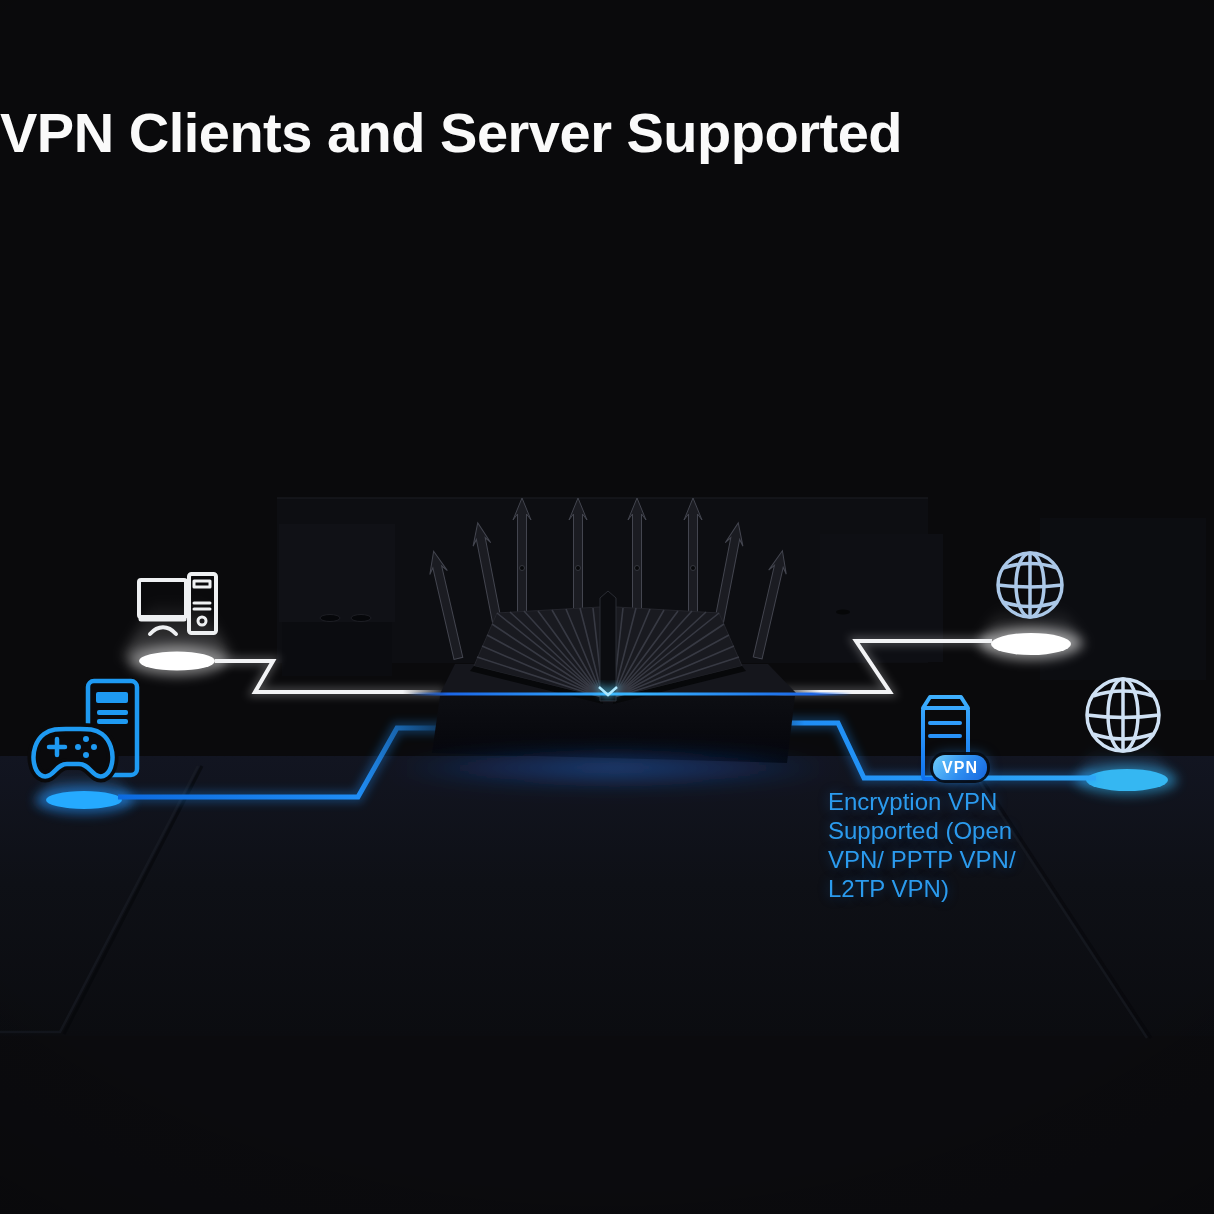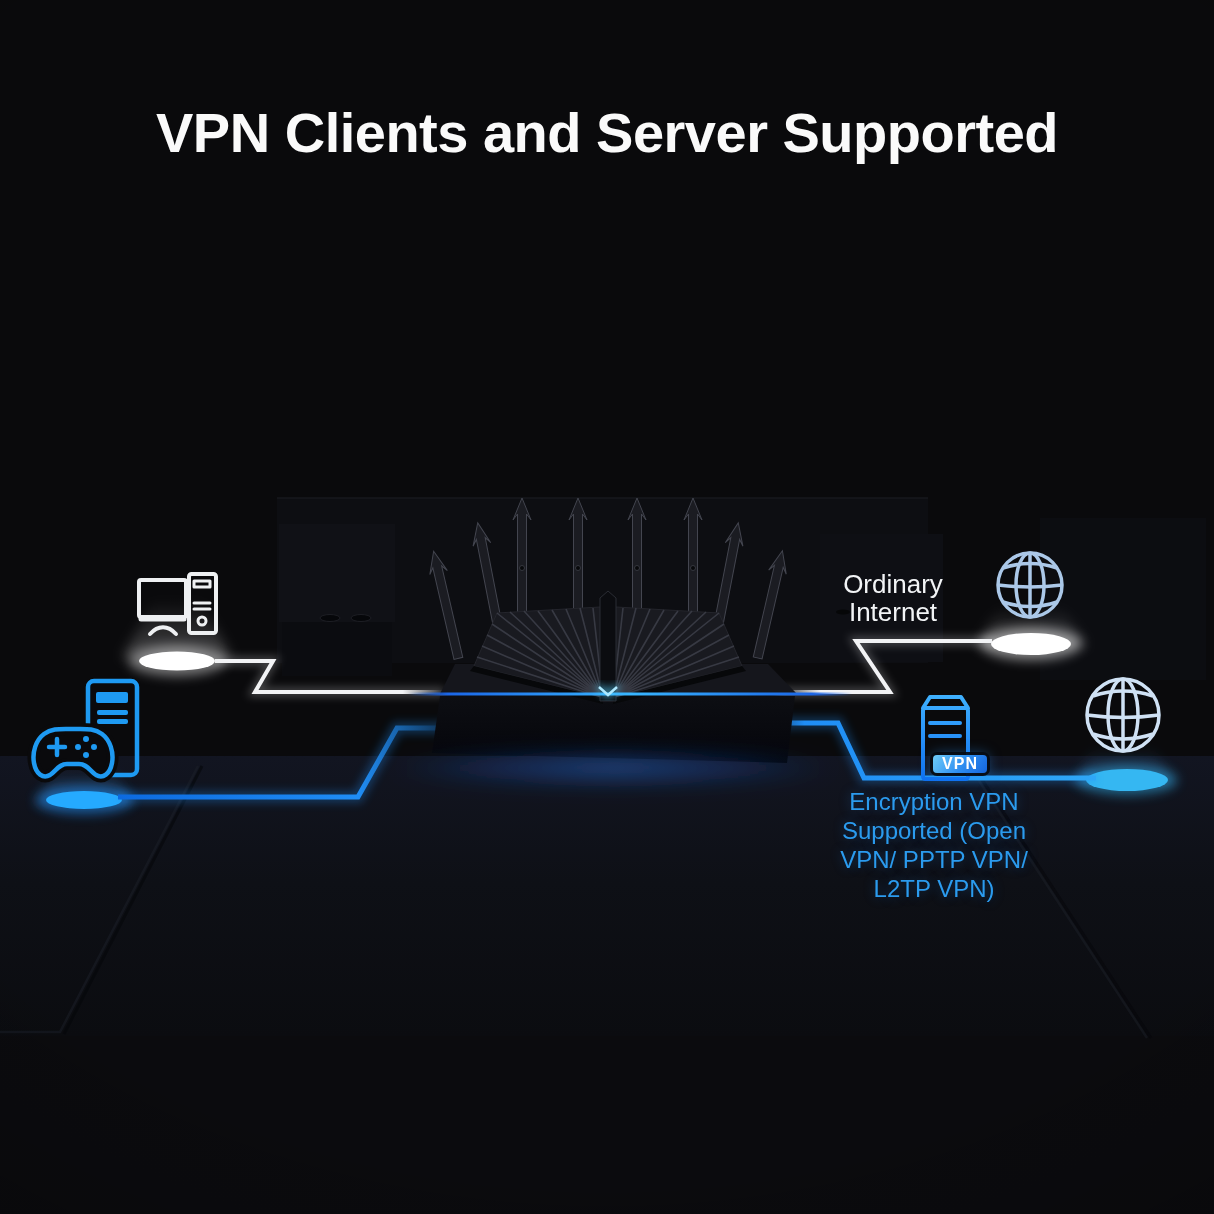--- a/index.html
+++ b/index.html
@@ -1,28 +1,28 @@
 <!DOCTYPE html>
 <html><head>
 <meta charset="utf-8">
 <style>
   html,body{margin:0;padding:0;background:#000;}
   body{width:1214px;height:1214px;position:relative;overflow:hidden;
        font-family:"Liberation Sans","DejaVu Sans",sans-serif;background:#0a0a0c;}
   .stage{position:absolute;inset:0;}
   svg.canvas{position:absolute;left:0;top:0;}
-  .title{position:absolute;left:0;top:100px;width:1214px;text-align:center;
+  .title{position:absolute;left:0;top:100px;width:1214px;
          font-size:56px;font-weight:700;letter-spacing:-0.5px;color:#fafafa;}
   .ordinary{position:absolute;left:833px;top:570px;width:120px;text-align:center;
             font-size:26px;line-height:28px;color:#f2f4f6;font-weight:400;}
-  .enc-block{position:absolute;left:828px;top:787px;width:212px;text-align:center;
+  .enc-block{position:absolute;left:828px;top:787px;width:212px;
              font-size:24px;line-height:29px;color:#2b9bee;font-weight:400;
              text-shadow:0 0 12px rgba(30,130,235,.35);}
-  .vpn-badge{position:absolute;left:933px;top:755px;width:54px;height:18px;
-             border-radius:4px;background:linear-gradient(125deg,#6ecdfa 0%,#2e8df0 55%,#1565dd 100%);
+  .vpn-badge{position:absolute;left:933px;top:755px;width:54px;height:25px;
+             border-radius:12px;background:linear-gradient(125deg,#6ecdfa 0%,#2e8df0 55%,#1565dd 100%);
              box-shadow:0 0 0 3px rgba(6,10,18,.9),0 0 14px rgba(40,150,255,.55);
              color:#fff;font-size:16px;font-weight:700;letter-spacing:1px;
              display:flex;align-items:center;justify-content:center;}
   .vignette{position:absolute;inset:0;pointer-events:none;
             background:radial-gradient(120% 95% at 50% 42%, rgba(0,0,0,0) 55%, rgba(0,0,0,.38) 100%);}
 </style>
 </head>
 <body>
 
 <div class="stage">
@@ -249,24 +249,20 @@
     <path d="M1093,696 Q1123,686 1153,696"></path>
     <path d="M1087,715 Q1123,720 1159,715"></path>
     <path d="M1093,734 Q1123,744 1153,734"></path>
   </g>
 </svg>
 
 <div class="vignette"></div>
 
 <div class="title">VPN Clients and Server Supported</div>
 
-<div class="ordinary">
-  <span>Ordinary</span><br>
-  <span>Internet</span>
-</div>
 
 <div class="vpn-badge">
   <span>VPN</span>
 </div>
 
 <div class="enc-block">
   <span>Encryption VPN</span><br>
   <span>Supported (Open</span><br>
   <span>VPN/ PPTP VPN/</span><br>
   <span>L2TP VPN)</span>

